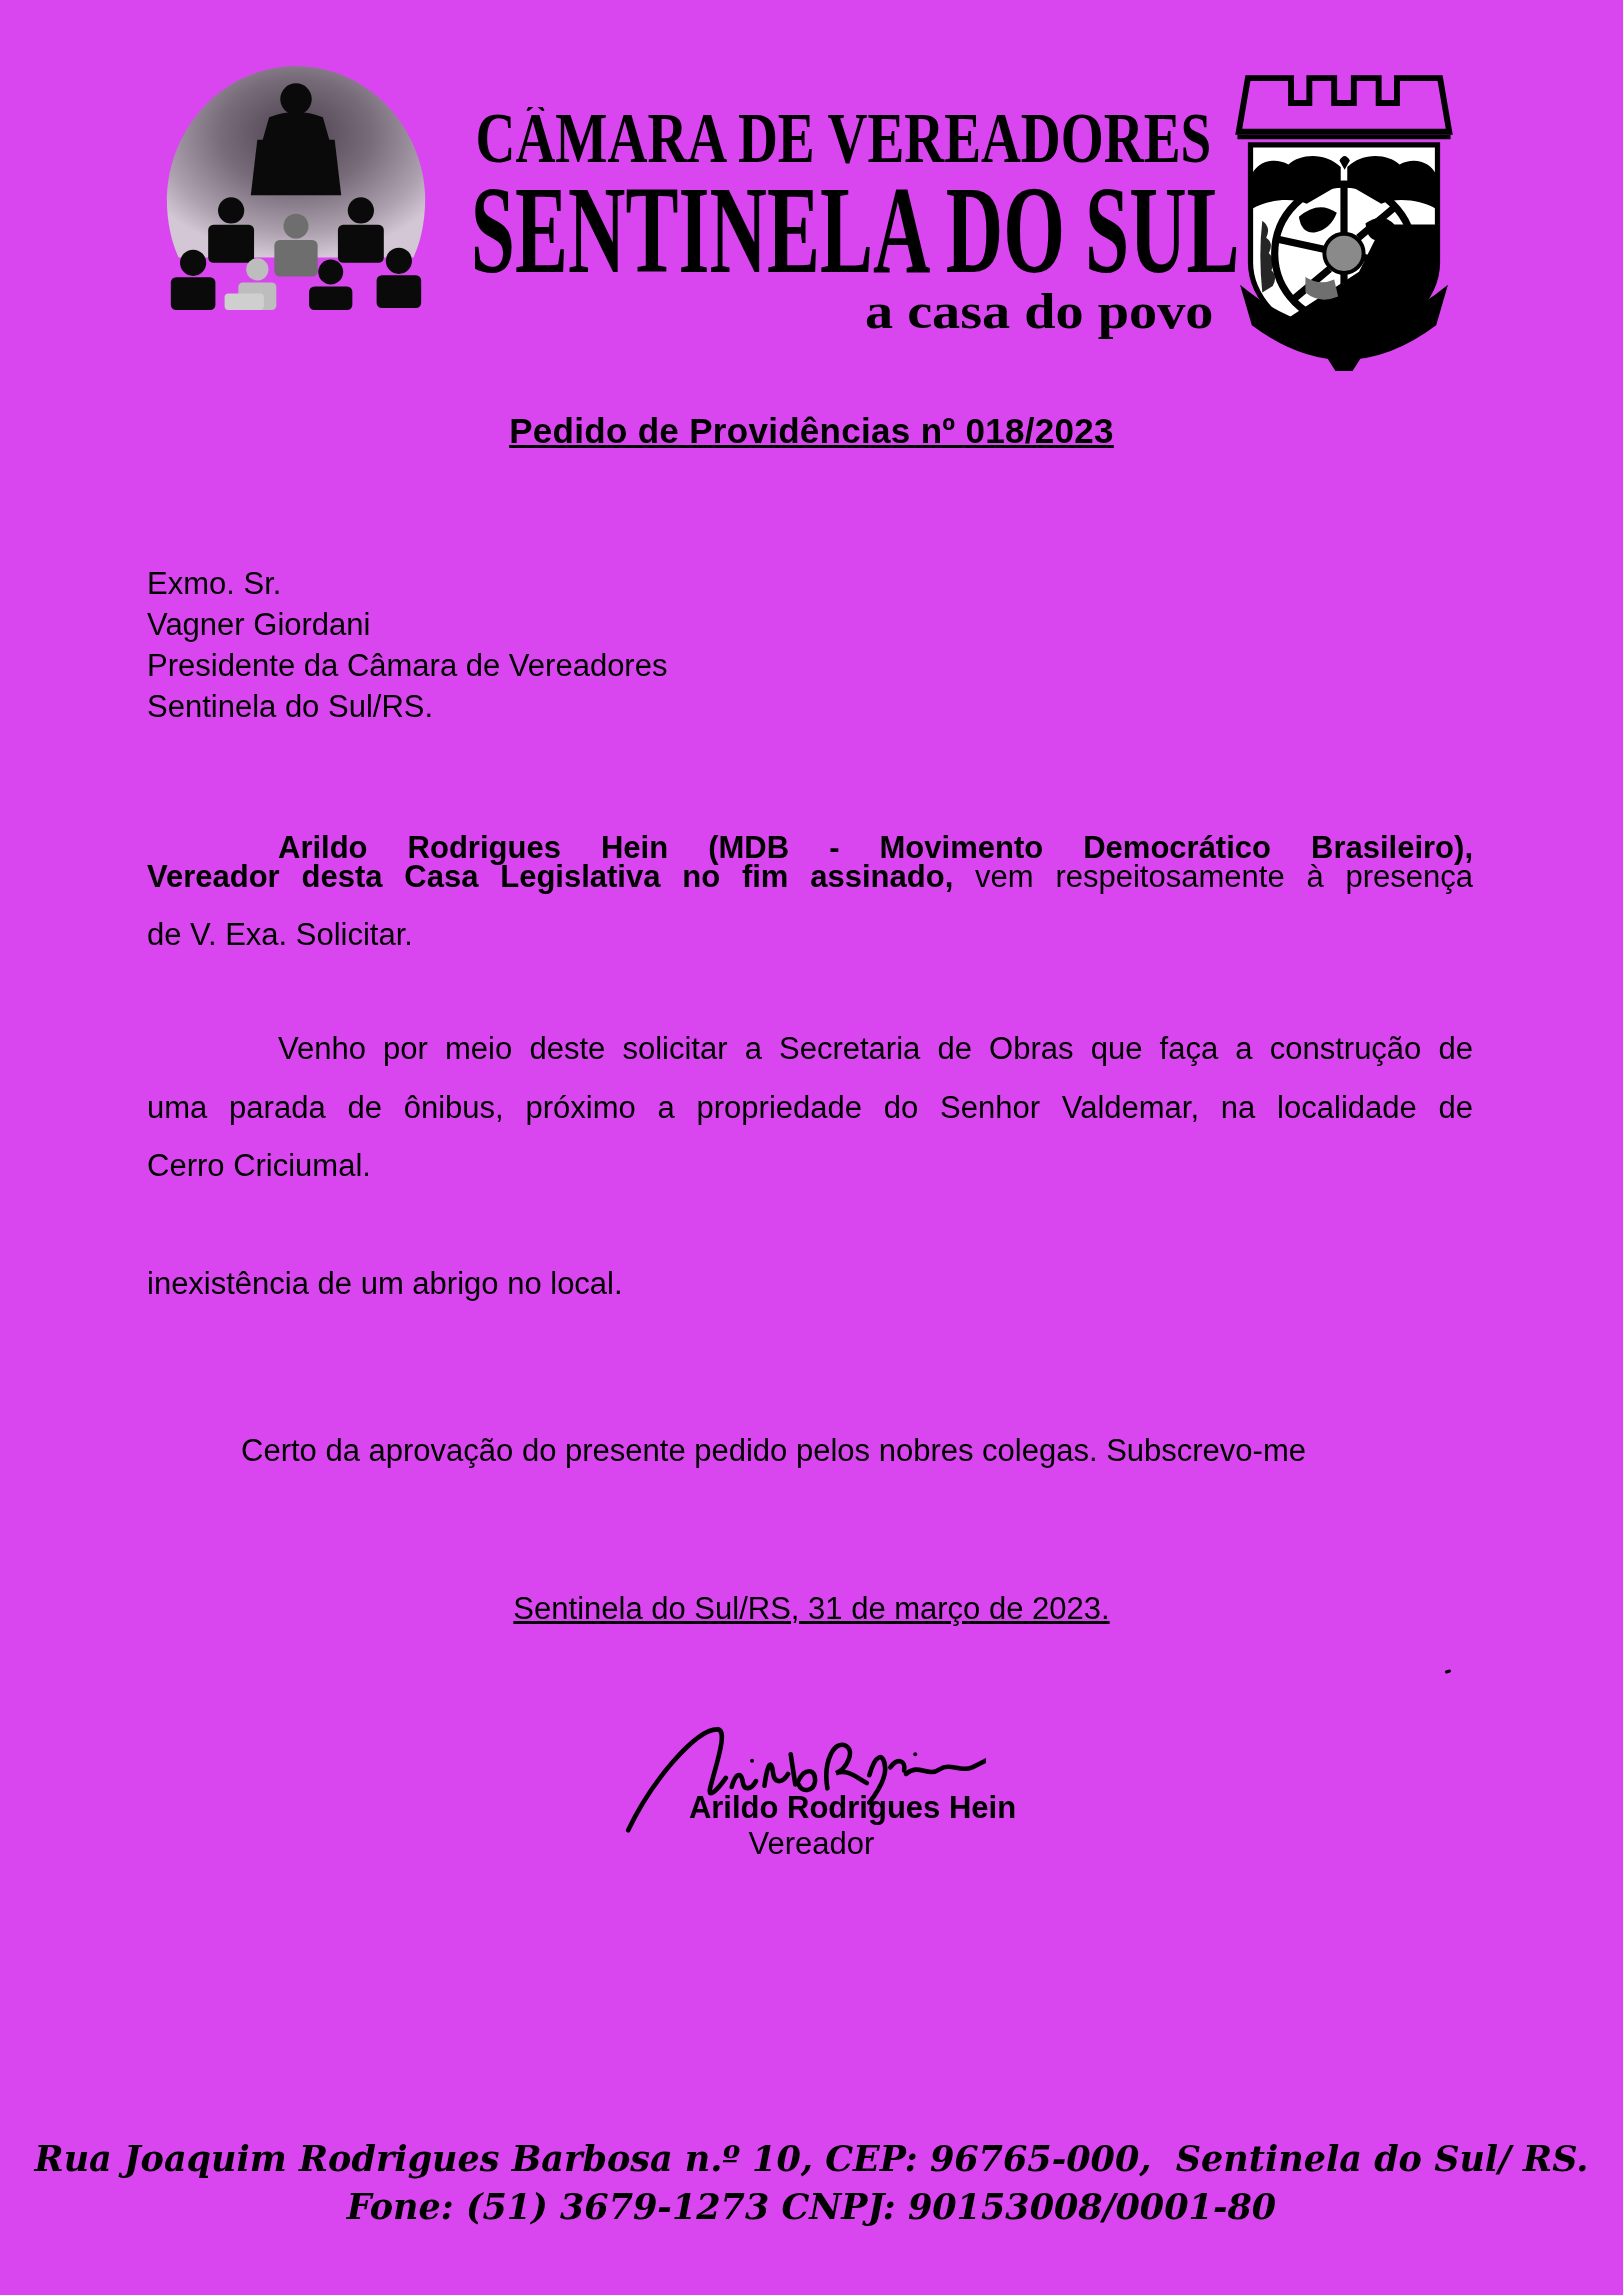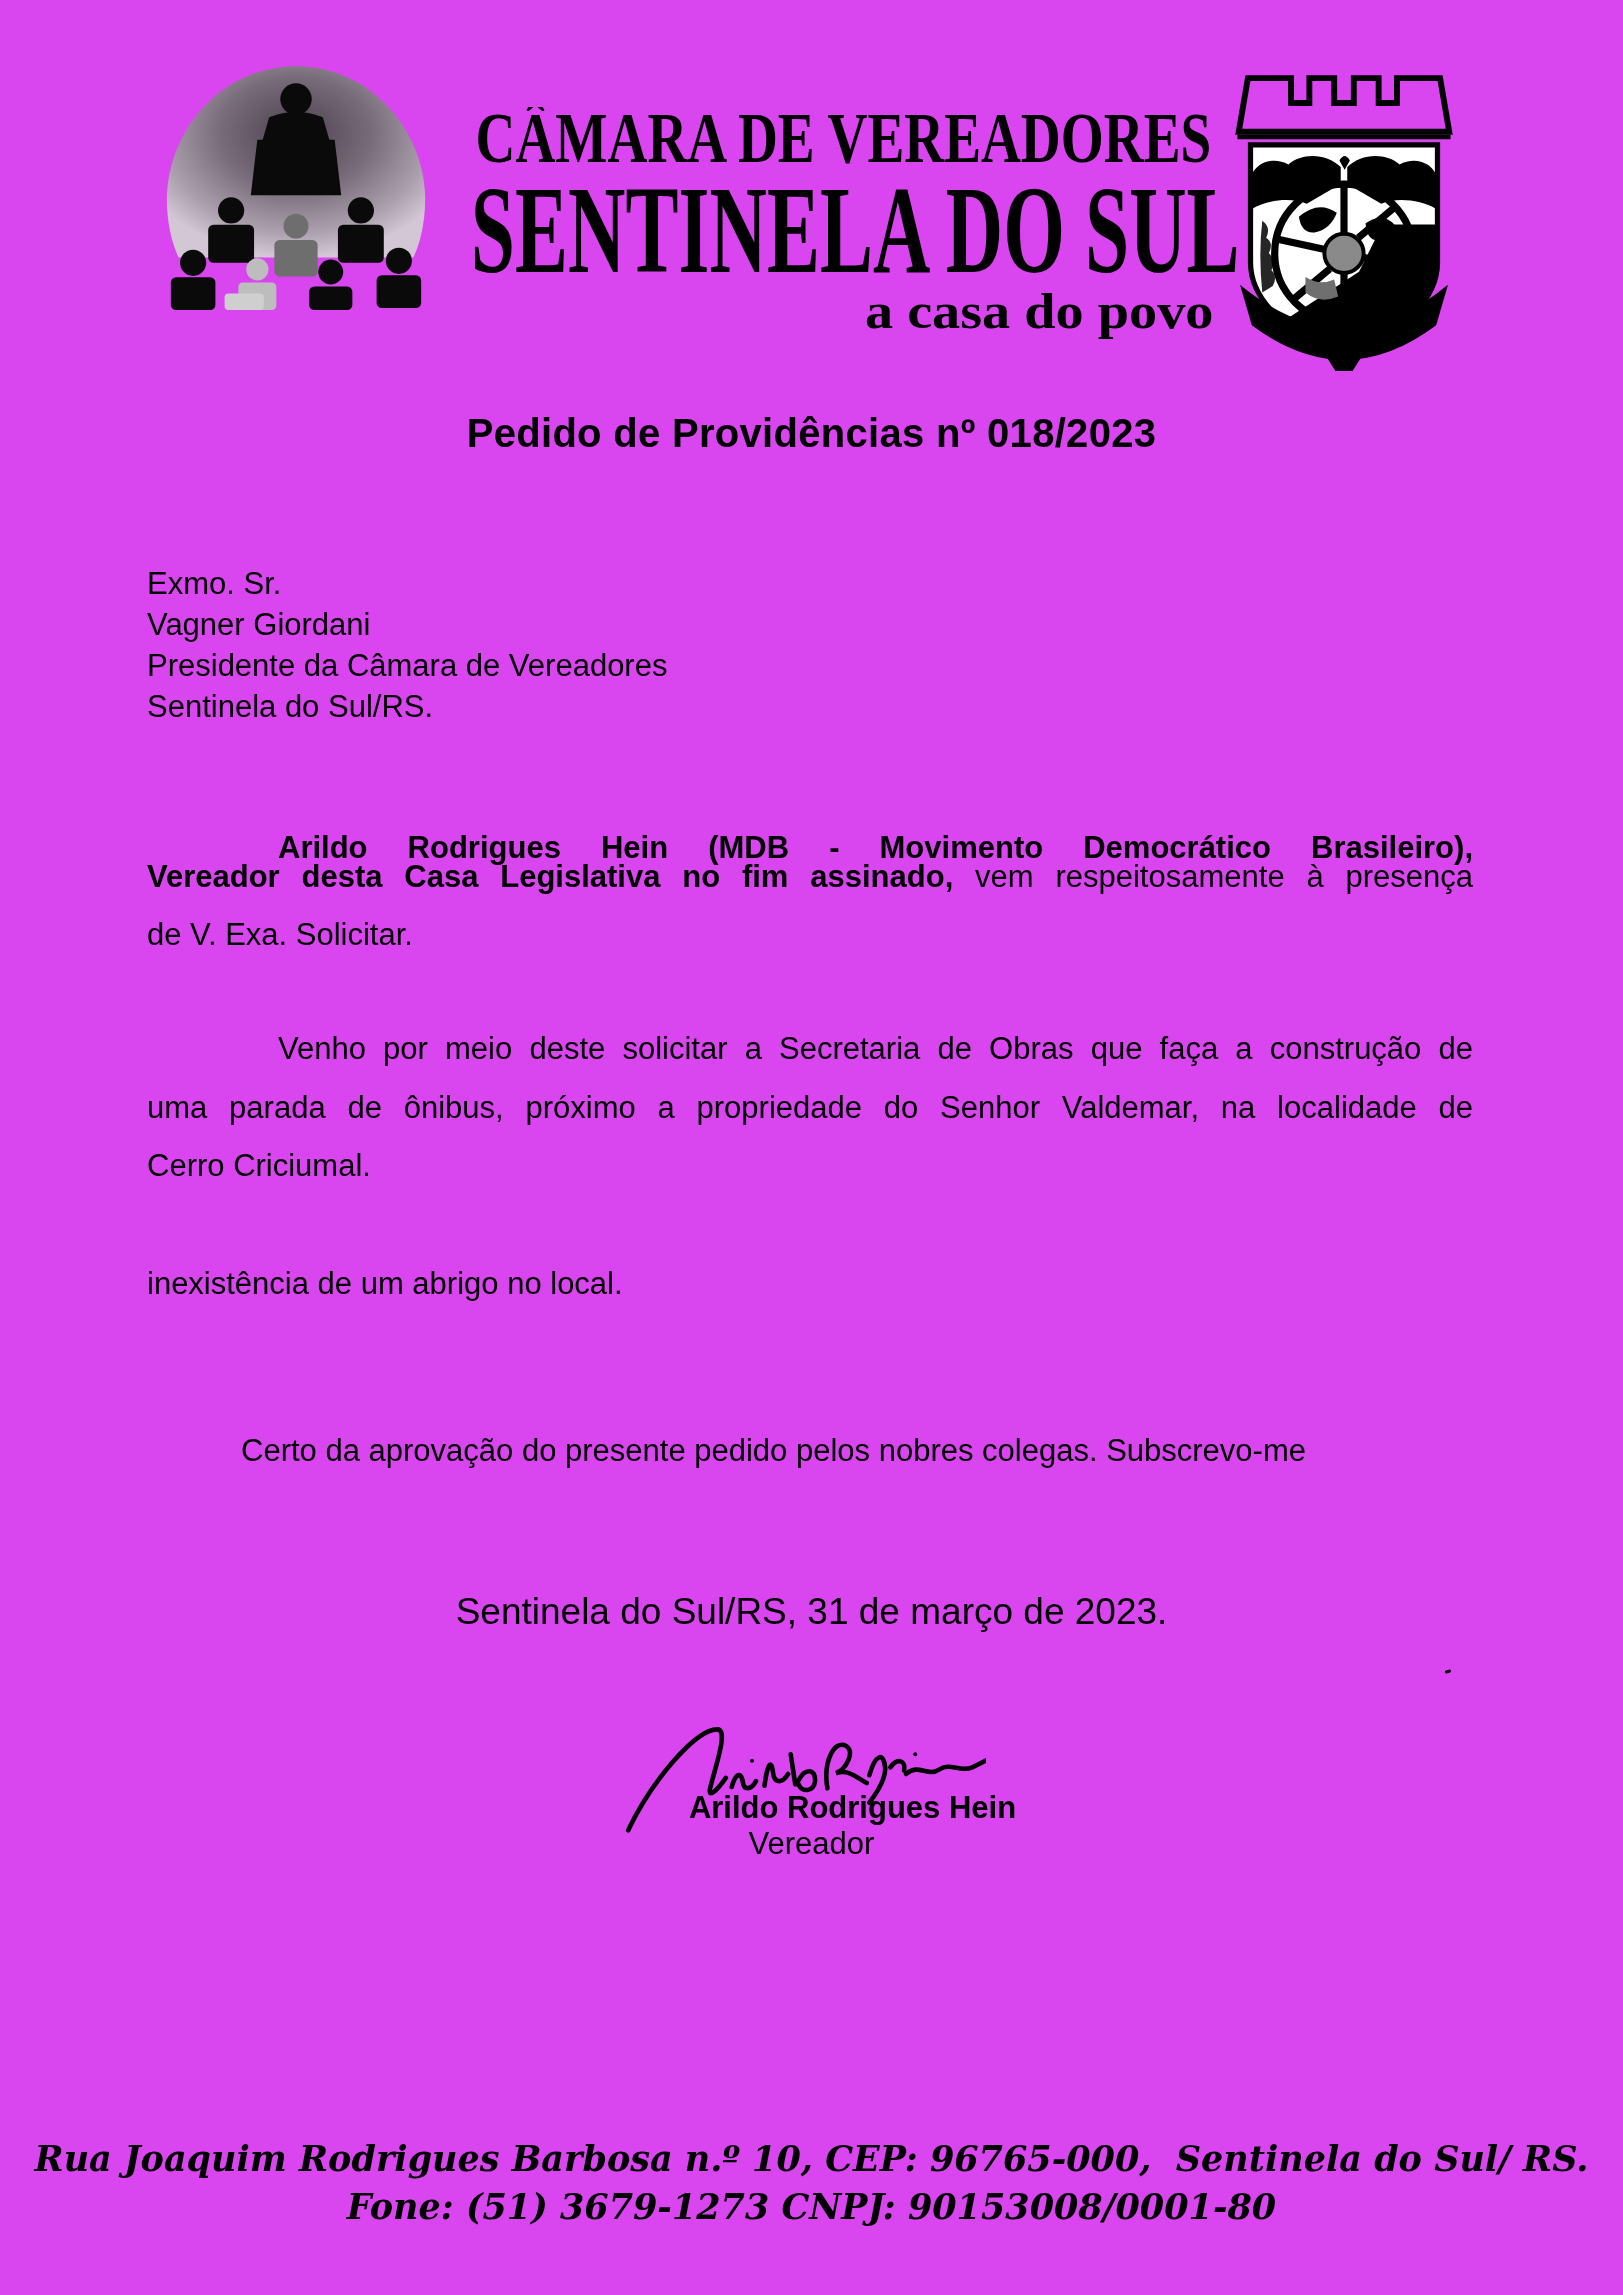--- a/index.html
+++ b/index.html
@@ -6,31 +6,31 @@
   .page{
     position:relative;
     width:1623px;height:2295px;
     background:#d946ef;
     font-family:"Liberation Sans", sans-serif;
     color:#000;
     overflow:hidden;
   }
   .abs{position:absolute;}
   .center{left:0;width:1623px;text-align:center;}
-  .doc-title{font-size:40px;font-weight:bold;letter-spacing:0.3px;}
+  .doc-title{font-size:35px;font-weight:bold;letter-spacing:0.3px;text-decoration:underline;}
   .addr{font-size:31px;line-height:41px;}
   .bodyline{
     left:147px;width:1326px;
     font-size:31px;line-height:38px;height:39px;
   }
   .just{text-align:justify;text-align-last:justify;}
   .ind{padding-left:131px;width:1195px;}
   .b{font-weight:bold;margin-top:28px;}
   .closing-line{left:241px;font-size:31px;}
-  .dateline{font-size:37px;}
+  .dateline{font-size:31px;text-decoration:underline;}
   .sig-name{font-size:31px;font-weight:bold;}
   .sig-role{font-size:31px;}
   .footer-line{
     font-family:"DejaVu Serif", serif;
     font-style:italic;font-weight:bold;
     font-size:35px;white-space:pre-wrap;
   }
   .speck{
     width:5.9px;height:3.3px;background:#000;border-radius:1.3px;
     transform:rotate(-18deg);

